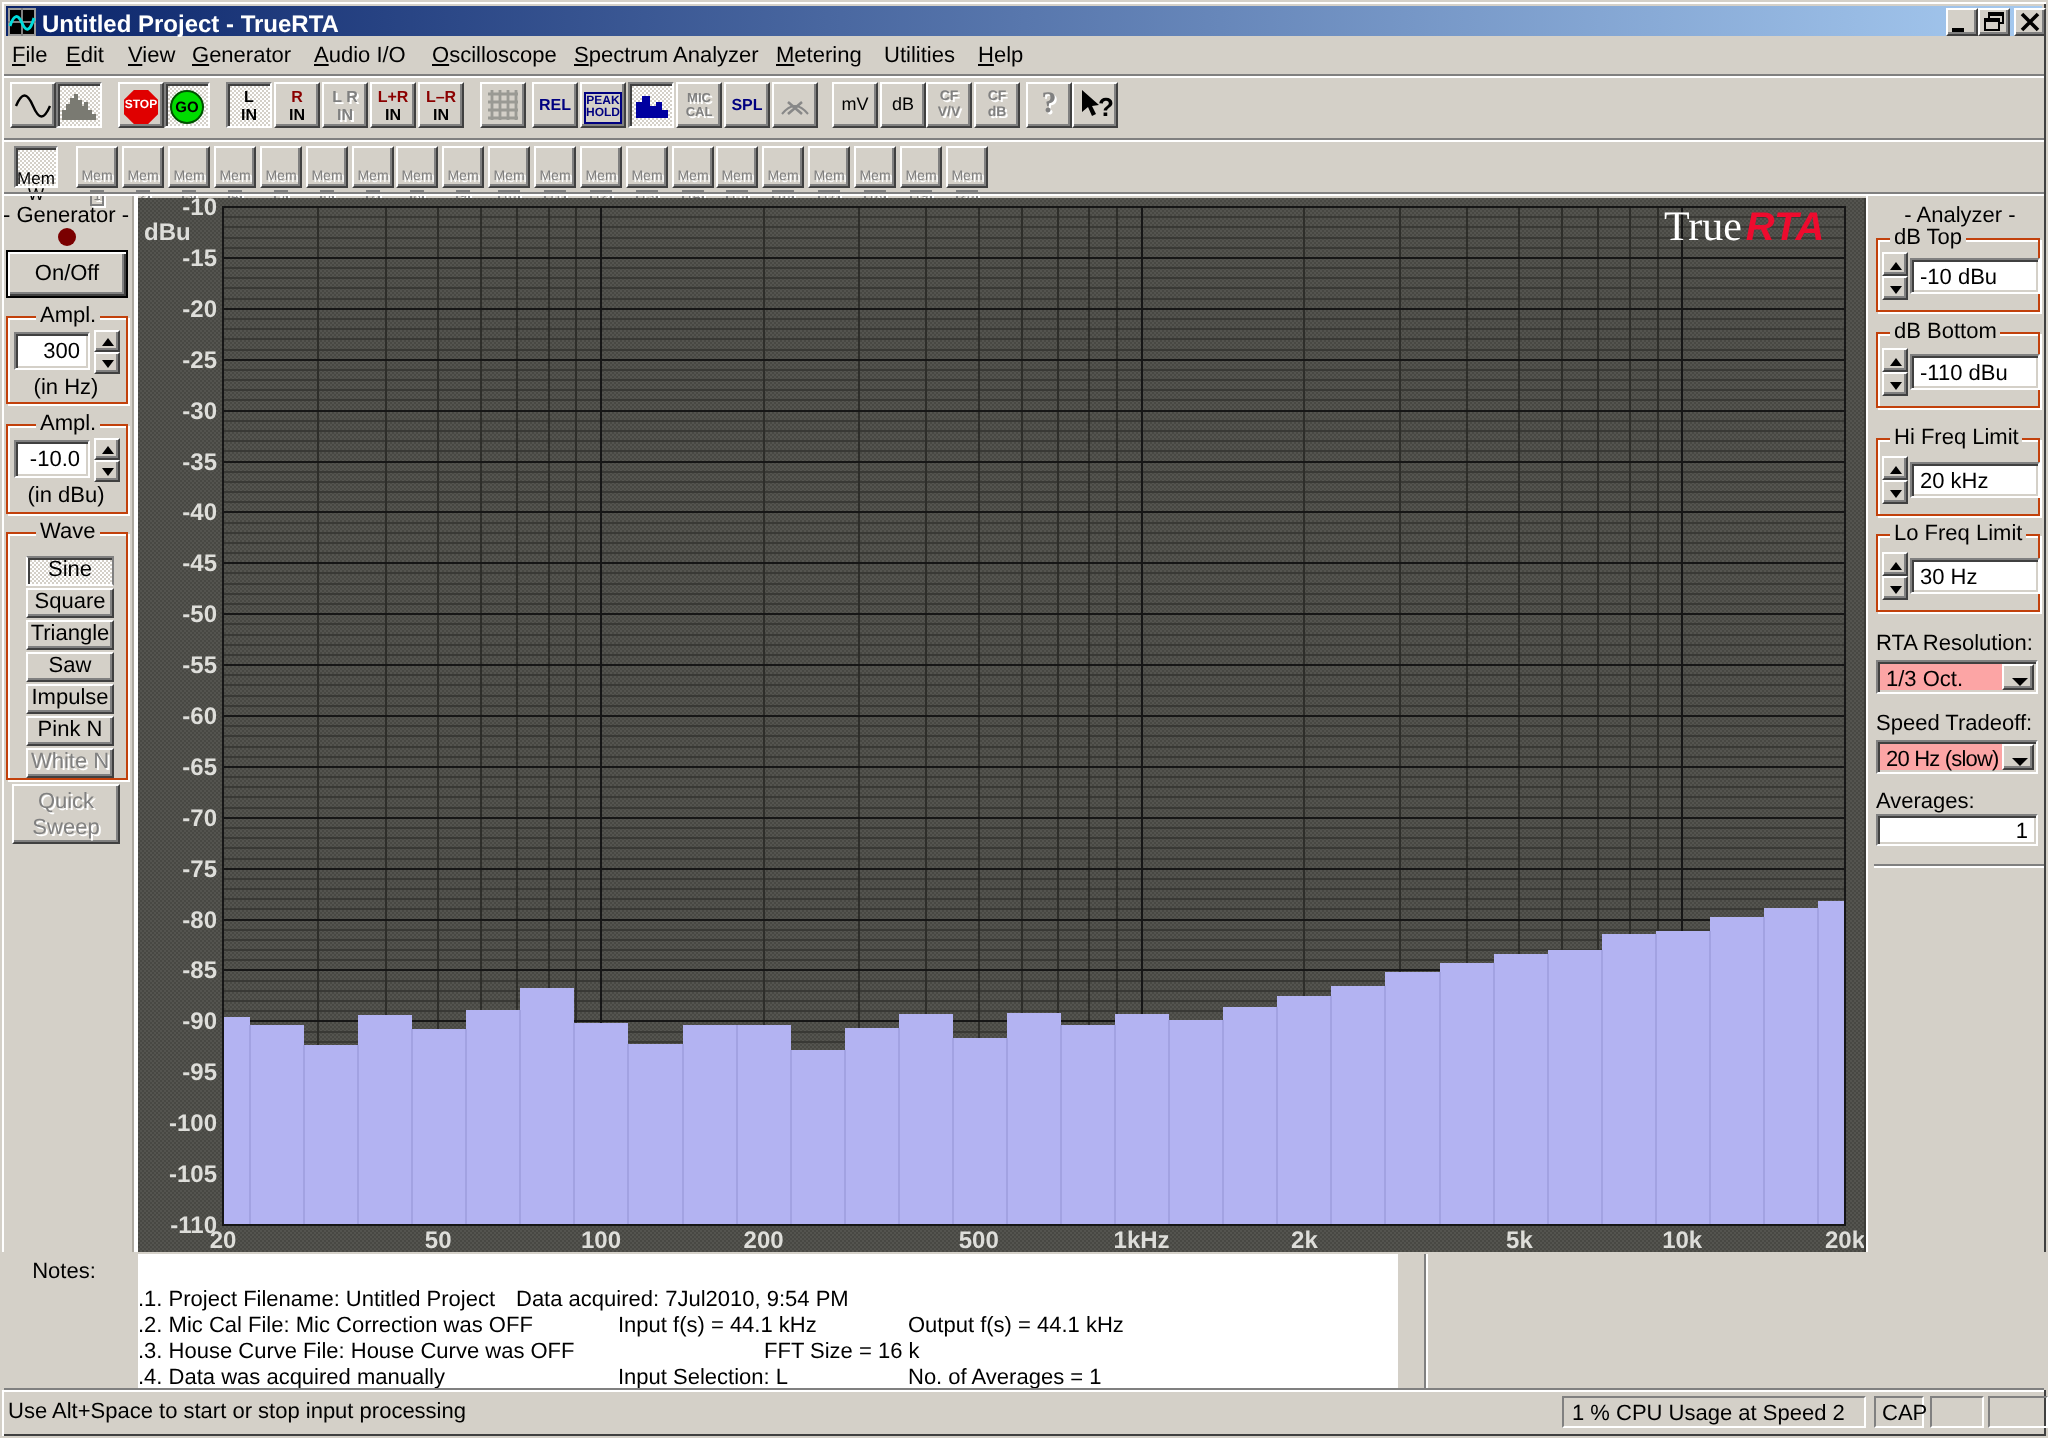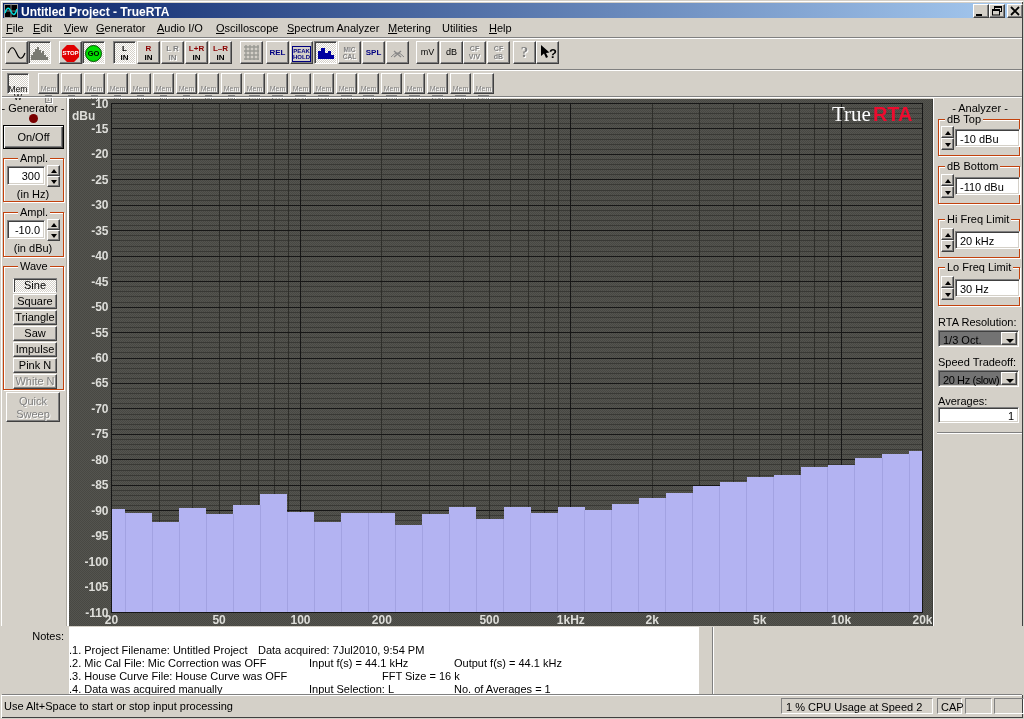--- a/index.html
+++ b/index.html
@@ -51,21 +51,21 @@
 .btn.dis { color:#808080; text-shadow:1px 1px 0 #fff; }
 
 
 .spin { position:absolute; width:13px; }
 .spin .up, .spin .dn { position:absolute; left:0; width:13px; background:#d4d0c8; border:1px solid; border-color:#fff #404040 #404040 #fff; box-shadow: inset -1px -1px 0 #808080; }
 .arr { position:absolute; left:3px; width:0; height:0; }
 .arr.u { border-left:3px solid transparent; border-right:3px solid transparent; border-bottom:4px solid #000; }
 .arr.d { border-left:3px solid transparent; border-right:3px solid transparent; border-top:4px solid #000; }
 
 
-.combo { position:absolute; background:#737373; border:1px solid; border-color:#808080 #fff #fff #808080; box-shadow: inset 1px 1px 0 #404040, inset -1px -1px 0 #d4d0c8; }
+.combo { position:absolute; background:#fca5a5; border:1px solid; border-color:#808080 #fff #fff #808080; box-shadow: inset 1px 1px 0 #404040, inset -1px -1px 0 #d4d0c8; }
 .combo .t { position:absolute; left:4px; top:3px; white-space:nowrap; }
 .combo .db { position:absolute; right:1px; top:1px; bottom:1px; width:16px; background:#d4d0c8; border:1px solid; border-color:#fff #404040 #404040 #fff; box-shadow: inset -1px -1px 0 #808080; }
 .combo .db i { position:absolute; left:4px; top:6px; width:0; height:0; border-left:4px solid transparent; border-right:4px solid transparent; border-top:4px solid #000; }
 
 #statusbar { left:2px; top:696px; width:1020px; height:21px; }
 .sp { position:absolute; top:2px; height:16px; border:1px solid; border-color:#808080 #fff #fff #808080; }
 .sp .t { position:absolute; left:3px; top:2px; white-space:nowrap; }
 </style></head>
 <body>
 <div id="frame" class="abs"></div>
@@ -537,21 +537,21 @@
 <text x="150.1" y="525.0" text-anchor="middle" font-family="Liberation Sans, sans-serif" font-size="12" font-weight="bold" fill="#dededa">50</text>
 <text x="231.5" y="525.0" text-anchor="middle" font-family="Liberation Sans, sans-serif" font-size="12" font-weight="bold" fill="#dededa">100</text>
 <text x="312.8" y="525.0" text-anchor="middle" font-family="Liberation Sans, sans-serif" font-size="12" font-weight="bold" fill="#dededa">200</text>
 <text x="420.4" y="525.0" text-anchor="middle" font-family="Liberation Sans, sans-serif" font-size="12" font-weight="bold" fill="#dededa">500</text>
 <text x="501.8" y="525.0" text-anchor="middle" font-family="Liberation Sans, sans-serif" font-size="12" font-weight="bold" fill="#dededa">1kHz</text>
 <text x="583.2" y="525.0" text-anchor="middle" font-family="Liberation Sans, sans-serif" font-size="12" font-weight="bold" fill="#dededa">2k</text>
 <text x="690.7" y="525.0" text-anchor="middle" font-family="Liberation Sans, sans-serif" font-size="12" font-weight="bold" fill="#dededa">5k</text>
 <text x="772.1" y="525.0" text-anchor="middle" font-family="Liberation Sans, sans-serif" font-size="12" font-weight="bold" fill="#dededa">10k</text>
 <text x="853.5" y="525.0" text-anchor="middle" font-family="Liberation Sans, sans-serif" font-size="12" font-weight="bold" fill="#dededa">20k</text>
 </svg>
-<div class="abs" style="left:763px;top:4px;font-size:21px;line-height:21px;white-space:nowrap"><span style="font-family:'Liberation Serif',serif;color:#fff">True</span><span style="font-size:20px;font-weight:bold;color:#ee0b2e;margin-left:2px">RTA</span></div>
+<div class="abs" style="left:763px;top:4px;font-size:21px;line-height:21px;white-space:nowrap"><span style="font-family:'Liberation Serif',serif;color:#fff">True</span><span style="font-size:20px;font-weight:bold;font-style:italic;color:#ee0b2e;margin-left:2px">RTA</span></div>
 </div>
 
 <div class="abs" style="left:932px;top:99px;width:1px;height:527px;background:#3c3c38"></div>
 <div class="abs" style="left:933px;top:98px;width:1px;height:528px;background:#fff"></div>
 <div class="abs" style="left:936px;top:102px;width:88px;text-align:center">- Analyzer -</div>
 
 <div class="gb" style="left:938px;top:119px;width:82px;height:37px">
   <div class="lg" style="left:6px">dB Top</div>
   <div class="spin" style="left:2px;top:6px;height:24px">
     <div class="up" style="top:0;height:12px">
@@ -626,21 +626,21 @@
     </div>
   </div>
 <div class="abs" style="left:938px;top:395px">Averages:</div>
 <div class="field" style="left:938px;top:407px;width:81px;height:16px">
     <div class="t" style="left:auto;right:4px;top:2px">1</div>
   </div>
 <div class="abs groove-h" style="left:937px;top:432px;width:85px"></div>
 
 <div class="abs" style="left:0;top:626px;width:1024px;height:69px;background:#d4d0c8"></div>
 <div class="abs" style="left:69px;top:627px;width:630px;height:67px;background:#fff"></div>
-<div class="abs" style="left:0;top:630px;width:64px;text-align:right">Notes:</div>
+<div class="abs" style="left:0;top:630px;width:64px;text-align:center">Notes:</div>
 <div class="abs" style="left:69px;top:644px;white-space:nowrap">.1. Project Filename: Untitled Project</div>
 <div class="abs" style="left:258px;top:644px;white-space:nowrap">Data acquired: 7Jul2010, 9:54 PM</div>
 <div class="abs" style="left:69px;top:657px;white-space:nowrap">.2. Mic Cal File: Mic Correction was OFF</div>
 <div class="abs" style="left:309px;top:657px;white-space:nowrap">Input f(s) = 44.1 kHz</div>
 <div class="abs" style="left:454px;top:657px;white-space:nowrap">Output f(s) = 44.1 kHz</div>
 <div class="abs" style="left:69px;top:670px;white-space:nowrap">.3. House Curve File: House Curve was OFF</div>
 <div class="abs" style="left:382px;top:670px;white-space:nowrap">FFT Size = 16 k</div>
 <div class="abs" style="left:69px;top:683px;white-space:nowrap">.4. Data was acquired manually</div>
 <div class="abs" style="left:309px;top:683px;white-space:nowrap">Input Selection: L</div>
 <div class="abs" style="left:454px;top:683px;white-space:nowrap">No. of Averages = 1</div>

